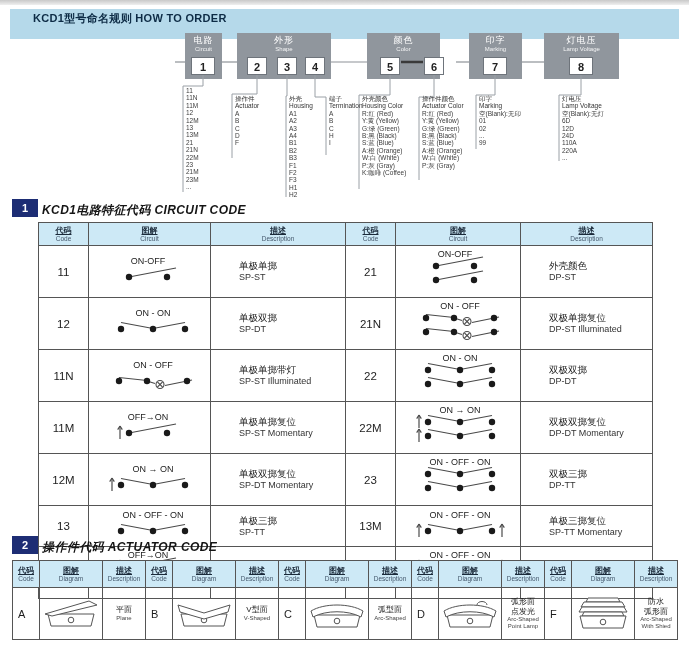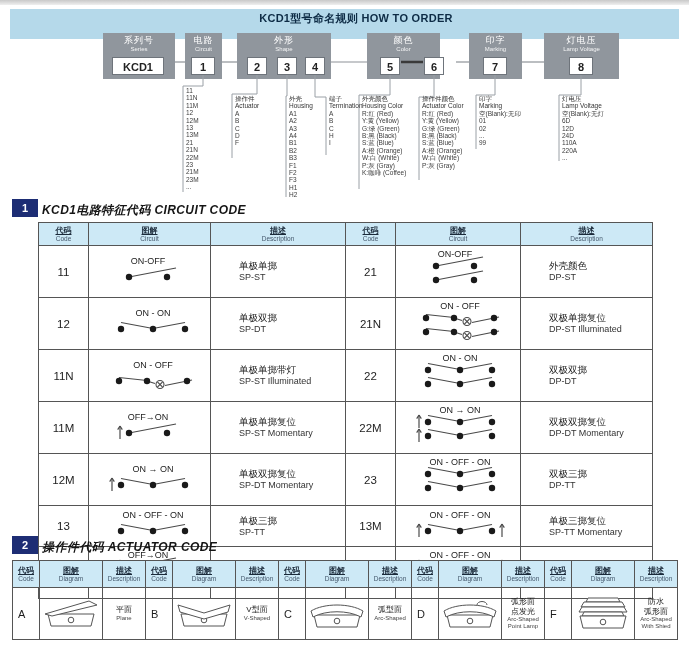--- a/index.html
+++ b/index.html
@@ -1,19 +1,19 @@
 <!DOCTYPE html>
 <html><head>
 <meta charset="utf-8">
 <style>
   html,body{margin:0;padding:0;background:#fff;}
   body{font-family:"Liberation Sans","DejaVu Sans",sans-serif;}
   .page{position:relative;width:689px;height:645px;background:#fff;overflow:hidden;}
   .topstrip{position:absolute;left:0;top:0;width:689px;height:5px;background:linear-gradient(#c9c9c9,#efefef);}
-  .titlebar{position:absolute;left:10px;top:9px;width:669px;height:30px;background:#b5d9ea;color:#0d2b45;font-size:11px;font-weight:600;line-height:18px;padding-left:23px;box-sizing:border-box;letter-spacing:.3px;text-align:center;}
+  .titlebar{position:absolute;left:10px;top:9px;width:669px;height:30px;background:#b5d9ea;color:#0d2b45;font-size:11px;font-weight:600;line-height:18px;padding-left:23px;box-sizing:border-box;letter-spacing:.3px;}
   
   .gbox{position:absolute;top:33px;height:46px;background:#90969d;color:#fff;text-align:center;box-sizing:border-box;}
   .gbox .cn{font-size:9px;line-height:11px;padding-top:2px;letter-spacing:1px;}
   .gbox .en{font-size:6px;line-height:7px;opacity:.9;}
   .wbox{position:absolute;bottom:4px;background:#fff;border:1px solid #6e747b;height:18px;line-height:18px;text-align:center;font-size:11px;font-weight:700;color:#222;box-sizing:border-box;}
   .overlay{position:absolute;left:0;top:0;pointer-events:none;}
   
   .clist{position:absolute;font-size:6.5px;line-height:7.4px;color:#3c3c3c;white-space:nowrap;}
   .clist .lt{color:#333;}
   
@@ -42,25 +42,20 @@
   .acn{font-size:8px;color:#1d1d1d;line-height:9.5px;white-space:pre-line;}
   .aen{font-size:6px;color:#444;line-height:7px;white-space:pre-line;}
 </style>
 </head>
 <body>
 
 <div class="page">
   <div class="topstrip"></div>
   <div class="titlebar">KCD1型号命名规则 HOW TO ORDER</div>
 
-  <div class="gbox" style="left:103px;width:72px;">
-    <div class="cn">系列号</div>
-    <div class="en">Series</div>
-    <div class="wbox" style="left:9px;width:52px;">KCD1</div>
-  </div>
   <div class="gbox" style="left:185px;width:37px;">
     <div class="cn">电路</div>
     <div class="en">Circuit</div>
     <div class="wbox" style="left:6px;width:24px;">1</div>
   </div>
   <div class="gbox" style="left:237px;width:94px;">
     <div class="cn">外形</div>
     <div class="en">Shape</div>
     <div class="wbox" style="left:10px;width:20px;">2</div>
     <div class="wbox" style="left:40px;width:20px;">3</div>

